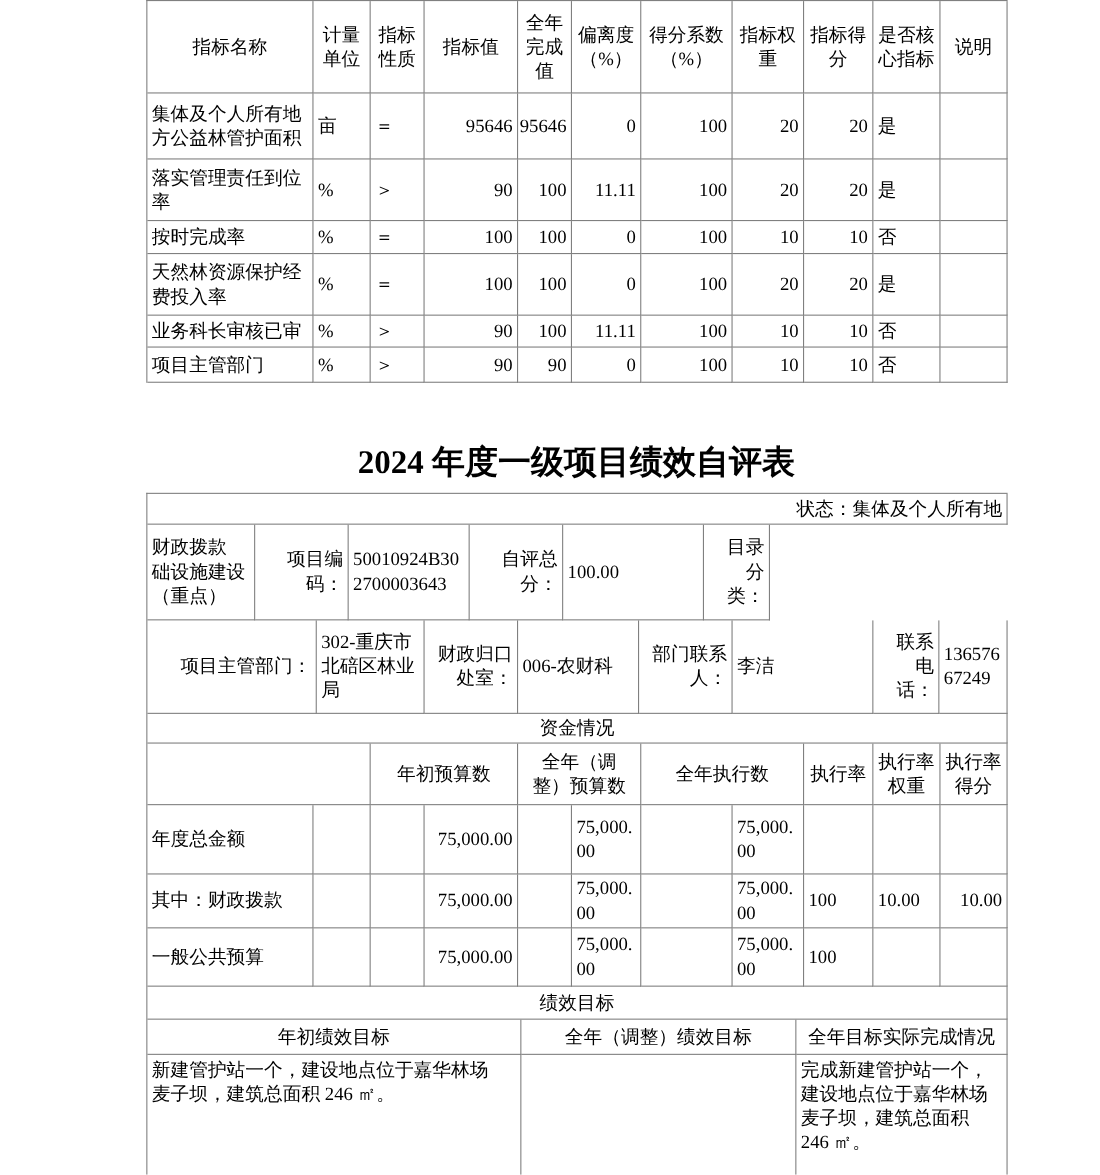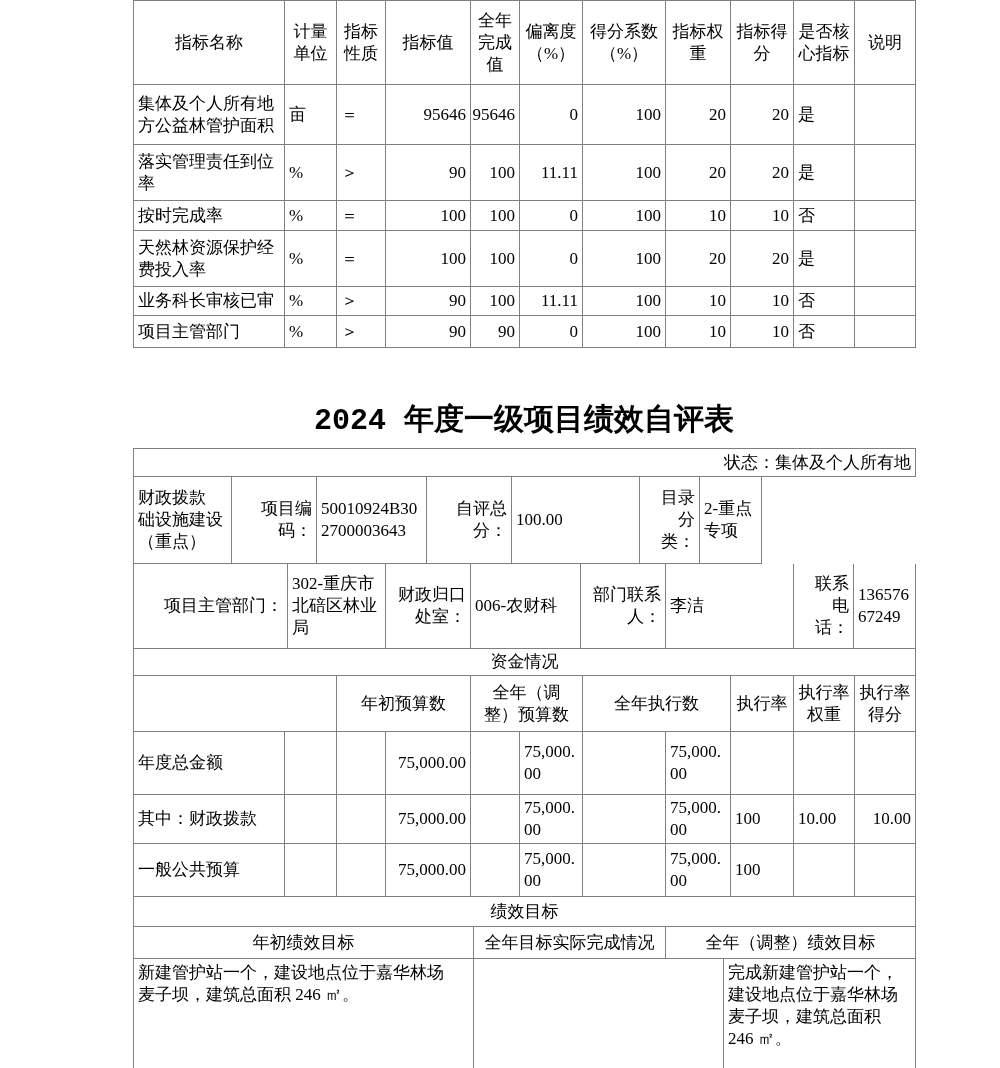--- a/index.html
+++ b/index.html
@@ -24,21 +24,21 @@
     overflow:hidden;
     text-align:left;
   }
   .r{justify-content:flex-end;text-align:right;}
   .ctr{justify-content:center;text-align:center;}
   .top{align-items:flex-start;padding-top:3px;}
   .doc-title{
     margin-top:57px;margin-bottom:11px;
     width:782px;
     text-align:center;
-    font-size:30px;line-height:32px;font-weight:bold;font-family:Liberation Mono, monospace;
+    font-size:30px;line-height:32px;font-weight:bold;
   }
 </style>
 </head>
 <body>
 
 <div class="page">
   <div class="content">
 
     <div class="tbl">
       <div class="row" style="height:84px">
@@ -167,22 +167,20 @@
         <div class="c r" style="width:85px">项目编
 码：</div>
         <div class="c" style="width:110px">50010924B30
 2700003643</div>
         <div class="c r" style="width:85px">自评总
 分：</div>
         <div class="c" style="width:128px">100.00</div>
         <div class="c r" style="width:60px">目录
 分
 类：</div>
-        <div class="c" style="width:62px">2-重点
-专项</div>
       </div>
 
       <div class="row" style="height:85px">
         <div class="c r" style="width:154px">项目主管部门：</div>
         <div class="c" style="width:98px">302-重庆市
 北碚区林业
 局</div>
         <div class="c r" style="width:85px">财政归口
 处室：</div>
         <div class="c" style="width:110px">006-农财科</div>
@@ -260,22 +258,22 @@
         <div class="c" style="width:61px"></div>
         <div class="c r" style="width:61px"></div>
       </div>
 
       <div class="row" style="height:30px">
         <div class="c ctr" style="width:782px">绩效目标</div>
       </div>
 
       <div class="row" style="height:32px">
         <div class="c ctr" style="width:340px">年初绩效目标</div>
+        <div class="c ctr" style="width:250px">全年（调整）绩效目标</div>
         <div class="c ctr" style="width:192px">全年目标实际完成情况</div>
-        <div class="c ctr" style="width:250px">全年（调整）绩效目标</div>
       </div>
 
       <div class="row" style="height:111px">
         <div class="c top" style="width:340px">新建管护站一个，建设地点位于嘉华林场
 麦子坝，建筑总面积 246 ㎡。</div>
         <div class="c top" style="width:250px"></div>
         <div class="c top" style="width:192px">完成新建管护站一个，
 建设地点位于嘉华林场
 麦子坝，建筑总面积
 246 ㎡。</div>

